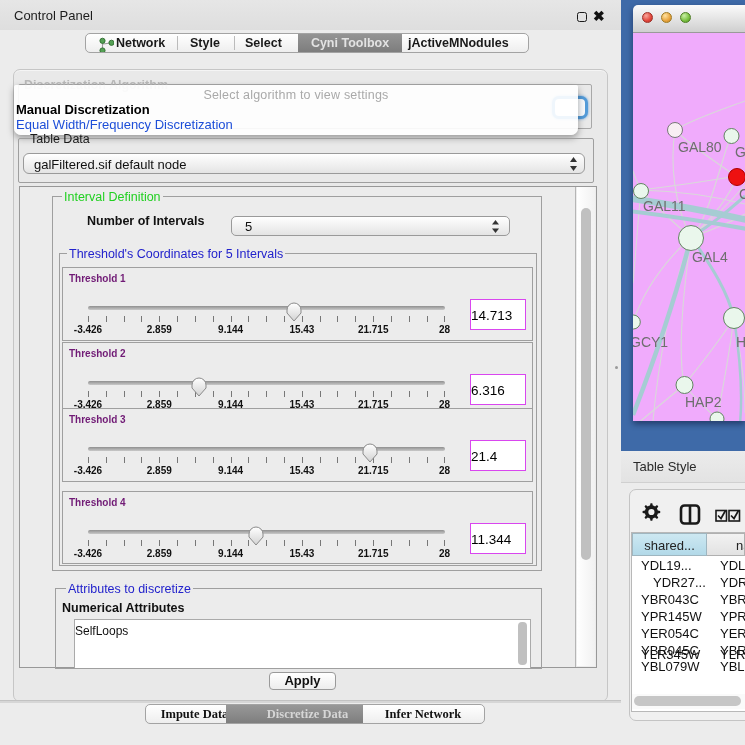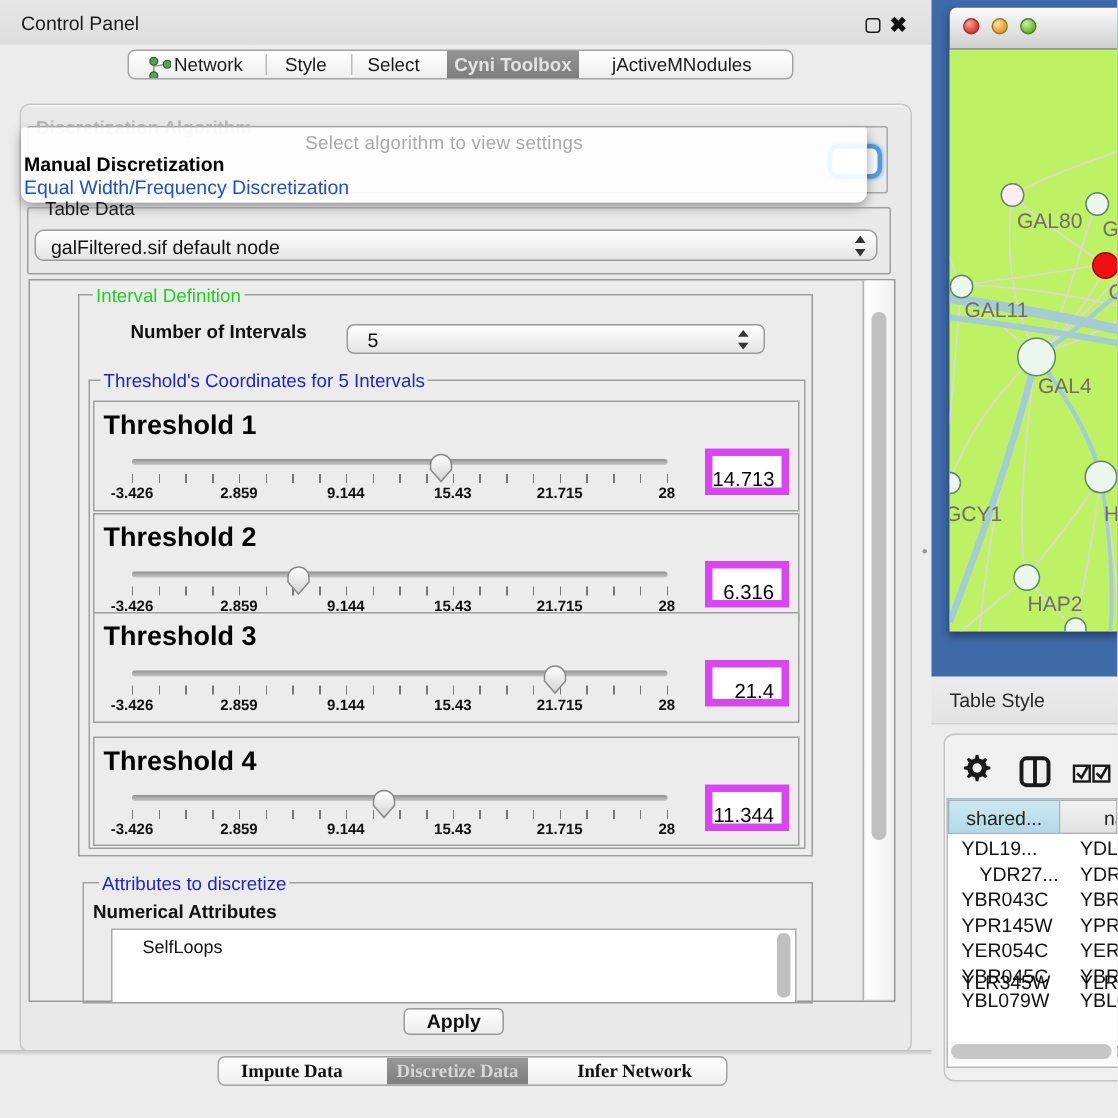--- a/index.html
+++ b/index.html
@@ -8,22 +8,22 @@
 .abs{position:absolute;}
 
 #titlebar{left:0;top:0;width:621px;height:30px;background:linear-gradient(#e6e6e6,#dedede);}
 #titletext{left:14px;top:8px;font-size:13px;color:#1c1c1c;}
 #floatbtn{left:577px;top:12px;width:8px;height:8px;border:1.7px solid #1a1a1a;border-radius:2.5px;}
 #closebtn{left:593px;top:8px;font-size:14px;font-weight:bold;color:#111;}
 
 #tabbar{left:85px;top:33px;width:442px;height:18px;background:linear-gradient(#ffffff,#eeeeee);
   border:1px solid #a3a3a3;border-radius:5px;overflow:hidden;}
 .tabsep{position:absolute;top:2px;width:1px;height:14px;background:#bbbbbb;}
-.tablab{position:absolute;top:2px;font-size:12.5px;font-weight:normal;color:#1a1a1a;}
-#tabsel{position:absolute;left:212px;top:0;width:88px;height:18px;background:linear-gradient(#949494,#7d7d7d);color:#e3e3e3;font-size:12.5px;font-weight:bold;text-align:center;line-height:18px;}
+.tablab{position:absolute;top:2px;font-size:12.5px;font-weight:bold;color:#1a1a1a;}
+#tabsel{position:absolute;left:212px;top:0;width:104px;height:18px;background:linear-gradient(#949494,#7d7d7d);color:#e3e3e3;font-size:12.5px;font-weight:bold;text-align:center;line-height:18px;}
 
 #outerpanel{left:13px;top:69px;width:593px;height:631px;background:#e9e9e9;
   border:1px solid #c6c6c6;border-radius:7px;box-shadow:inset 0 1px 0 #f5f5f5;}
 
 #dalgo-title{left:24px;top:78px;font-size:12.5px;font-weight:bold;color:#b9b9b9;}
 #dalgo-ring{left:552px;top:96px;width:30px;height:17px;border:3px solid #539bd8;border-radius:7px;background:#f6f9fc;box-shadow:0 0 3px rgba(80,150,215,0.9);}
 #dagroup{left:18px;top:84px;width:572px;height:43px;border:1px solid #a8a8a8;border-radius:2px;}
 
 #popup{left:14px;top:85px;width:564px;height:50px;background:rgba(255,255,255,0.91);
   border-radius:2px 2px 7px 7px;box-shadow:0 3px 7px rgba(0,0,0,0.35);}
@@ -48,53 +48,53 @@
 #thgroup{left:59px;top:253px;width:476px;height:310.5px;}
 #thlabel{left:67px;top:247px;color:#2222cc;}
 #atgroup{left:55px;top:588px;width:485px;height:79px;}
 #atlabel{left:66px;top:582px;color:#2222cc;}
 
 #nilabel{left:87px;top:214px;font-size:12.5px;font-weight:bold;color:#111;}
 #nicombo{left:231px;top:216px;width:279px;height:20px;background:linear-gradient(#ffffff,#e4e4e4);
   border:1px solid #9a9a9a;border-radius:5px;font-size:13px;color:#111;line-height:19px;padding-left:13px;box-sizing:border-box;}
 
 .tpanel{position:absolute;left:62px;width:469px;height:71.5px;border:1px solid #9f9f9f;background:#ececec;}
-.ttitle{position:absolute;left:6px;top:5px;font-size:18px;font-weight:bold;color:#000000;}
+.ttitle{position:absolute;left:6px;top:5px;font-size:10px;font-weight:bold;color:#701a75;}
 .track{position:absolute;left:25px;top:38px;width:357px;height:4px;background:linear-gradient(#8f8f8f,#c9c9c9);border-radius:2px;}
 .ticks{position:absolute;left:25px;top:48px;width:358px;height:6px;
   background:repeating-linear-gradient(90deg,#777 0,#777 1px,transparent 1px,transparent 17.82px);}
 .tlabels{position:absolute;left:0;top:56px;width:471px;height:10px;font-size:10px;font-weight:bold;color:#111;}
 .tlabels span{position:absolute;transform:translateX(-50%);}
-.tval{position:absolute;left:407px;top:31px;width:56px;height:31px;background:#ffffff;border:5px solid #d946ef;
-  font-size:13.5px;color:#000;text-align:right;line-height:31px;padding-right:5px;box-sizing:border-box;}
+.tval{position:absolute;left:407px;top:31px;width:56px;height:31px;background:#ffffff;border:1px solid #d946ef;
+  font-size:13.5px;color:#000;line-height:31px;padding-right:5px;box-sizing:border-box;}
 .thumb{position:absolute;top:30px;width:16px;height:20px;}
 
 #nalabel{left:62px;top:601px;font-size:12.5px;font-weight:bold;color:#111;}
 #natlist{left:74px;top:619px;width:455px;height:45px;background:#ffffff;border:1px solid #aaa;border-bottom:none;
   font-size:11.5px;color:#111;overflow:hidden;}
-.nrow{height:16px;line-height:16px;padding-left:20px;font-size:12px;} #natlist{padding-top:3px;}
+.nrow{height:16px;line-height:16px;padding-left:0;font-size:12px;} #natlist{padding-top:3px;}
 #natthumb{left:518px;top:622px;width:9px;height:43px;background:#c0c0c0;border-radius:4px;}
 
 #applybtn{left:269px;top:672px;width:65px;height:16px;background:linear-gradient(#ffffff,#ededed);
   border:1px solid #9a9a9a;border-radius:4px;font-size:13px;font-weight:bold;color:#111;text-align:center;line-height:16px;}
 #panelbottom{left:0px;top:700px;width:621px;height:2px;background:#d6d6d6;border-top:1px solid #c2c2c2;}
 #btabs{left:145px;top:704px;width:338px;height:18px;background:linear-gradient(#ffffff,#eeeeee);
   border:1px solid #a3a3a3;border-radius:5px;overflow:hidden;font-size:12.5px;}
 #btabs .seg{position:absolute;top:0;height:18px;line-height:18px;text-align:center;color:#111;font-weight:bold;font-family:Liberation Serif, serif;}
 #bseg2{background:linear-gradient(#989898,#7e7e7e);color:#d6d6d6 !important;}
 
 #splitdot{left:615px;top:366px;width:3px;height:3px;border-radius:2px;background:#9a9a9a;}
 
 #bluedesk{left:621px;top:0;width:124px;height:451px;background:#3e6aa8;}
 #macwin{left:633px;top:5px;width:112px;height:416px;border-radius:5px 0 0 0;
   box-shadow:0 3px 6px rgba(0,0,30,0.45);}
 #mactitle{left:633px;top:5px;width:112px;height:27px;border-radius:5px 0 0 0;
   background:linear-gradient(#fbfbfb,#cfcfcf);border-bottom:1px solid #9a9a9a;}
 .light{position:absolute;top:7px;width:11px;height:11px;border-radius:6px;}
-#canvas{left:633px;top:33px;width:112px;height:388px;background:#bef264;overflow:hidden;}
+#canvas{left:633px;top:33px;width:112px;height:388px;background:#f0abfc;overflow:hidden;}
 
 #tpbar{left:621px;top:452px;width:124px;height:30px;background:linear-gradient(#ebebeb,#e3e3e3);border-bottom:1px solid #d0d0d0;}
 #tptext{left:633px;top:459px;font-size:13px;color:#2a2a2a;}
 #tpbox{left:629px;top:489px;width:116px;height:230px;background:#f0f0f0;
   border:1px solid #c4c4c4;border-radius:7px 0 0 7px;}
 #ttable{left:631px;top:532px;width:114px;height:178px;background:#ffffff;border:1px solid #b8b8b8;border-right:none;overflow:hidden;}
 #thead1{left:632px;top:533px;width:75px;height:23px;background:linear-gradient(#cde8f2,#b2d9e8);
   border:1px solid #9fb6c0;font-size:13px;color:#222;text-align:center;line-height:23px;box-sizing:border-box;}
 #thead2{left:707px;top:533px;width:38px;height:23px;background:linear-gradient(#f2f2f2,#e2e2e2);
   border:1px solid #b0b0b0;border-left:none;font-size:13px;color:#222;box-sizing:border-box;line-height:23px;padding-left:29px;overflow:hidden;}
@@ -261,21 +261,21 @@
 <div class="abs" id="nalabel">Numerical Attributes</div>
 <div class="abs" id="natlist">
   <div class="nrow">SelfLoops</div>
 </div>
 <div class="abs" id="natthumb"></div>
 
 <div class="abs" id="applybtn">Apply</div>
 <div class="abs" id="panelbottom"></div>
 <div class="abs" id="btabs">
   <div class="seg" style="left:0;width:97px;">Impute Data</div>
-  <div class="seg" id="bseg2" style="left:112px;width:94px;">Discretize Data</div>
+  <div class="seg" id="bseg2" style="left:80px;width:111px;padding-left:26px;">Discretize Data</div>
   <div class="seg" style="left:216px;width:122px;">Infer Network</div>
 </div>
 <div class="abs" id="splitdot"></div>
 
 <div class="abs" id="bluedesk"></div>
 <div class="abs" id="macwin"></div>
 <div class="abs" id="mactitle">
   <div class="light" style="left:9px;background:radial-gradient(circle at 35% 30%,#f8a89d,#e2453a 60%,#b03028);border:1px solid #9d2f27;box-sizing:border-box;"></div>
   <div class="light" style="left:28px;background:radial-gradient(circle at 35% 30%,#ffe2a0,#e8a33d 60%,#c07f20);border:1px solid #9d7a22;box-sizing:border-box;"></div>
   <div class="light" style="left:47px;background:radial-gradient(circle at 35% 30%,#c9f0a5,#78bf3f 60%,#529427);border:1px solid #4d7d23;box-sizing:border-box;"></div>

